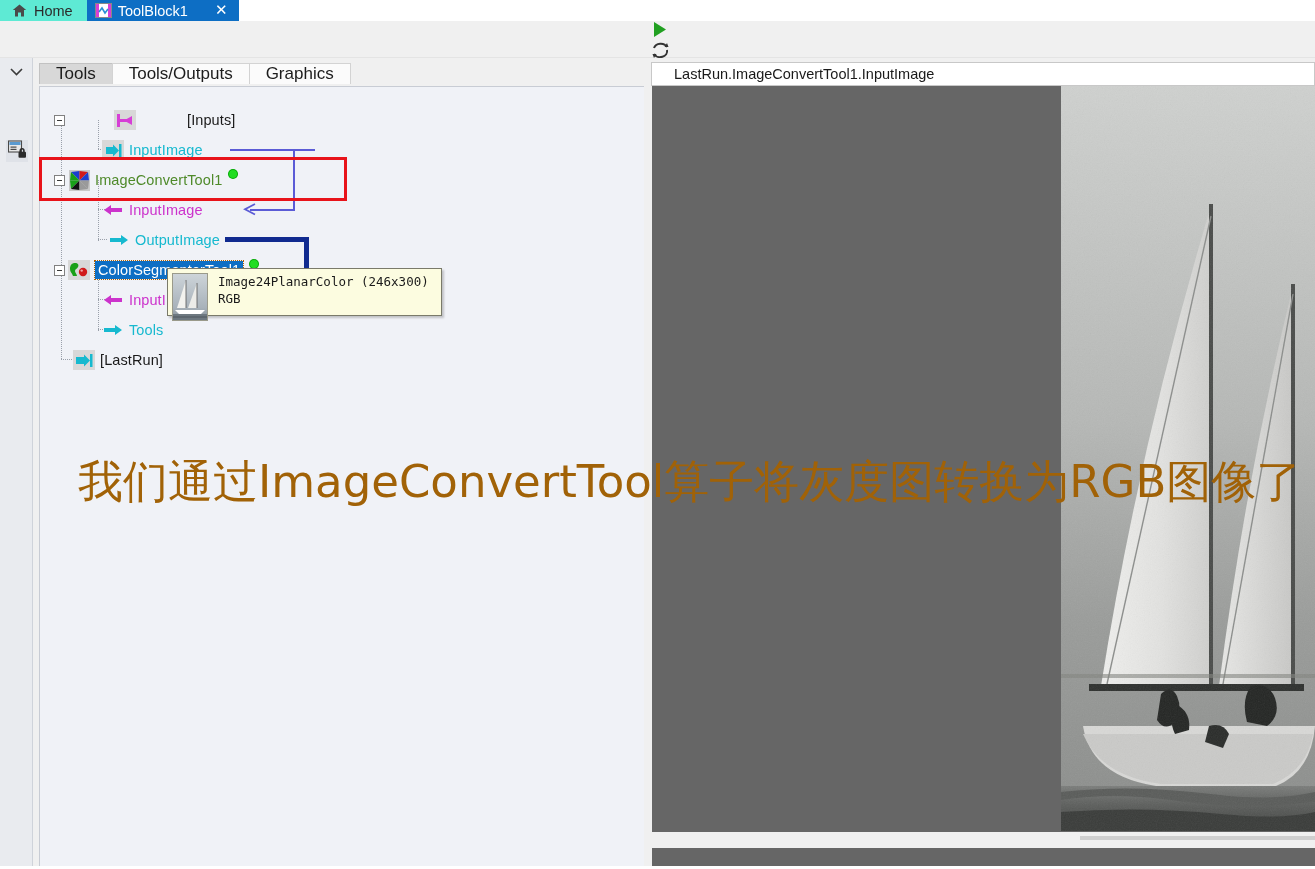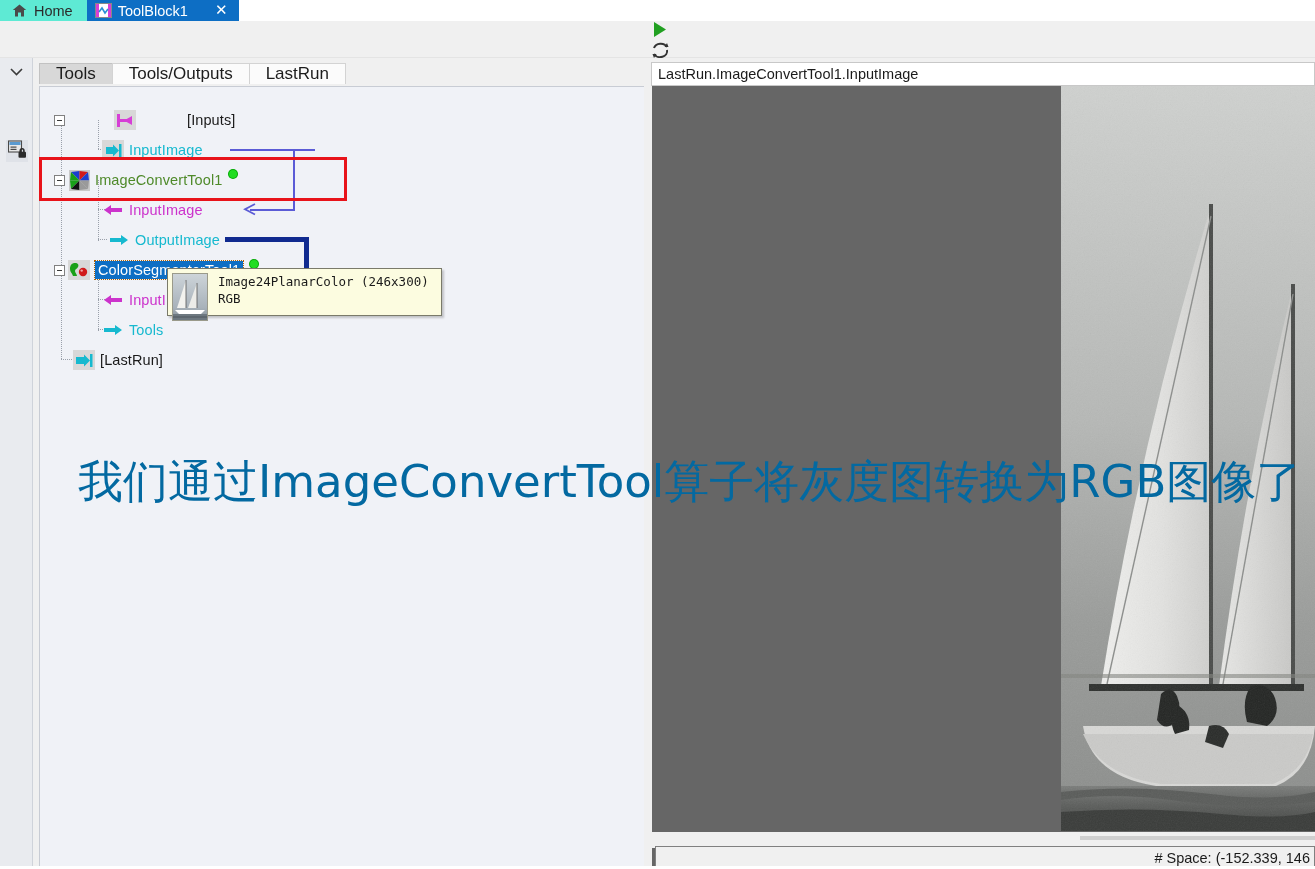--- a/index.html
+++ b/index.html
@@ -193,21 +193,21 @@
     position: absolute;
     border: 3px solid #e8131a;
     pointer-events: none;
   }
 
   
   .cn-note {
     position: absolute;
     left: 78px; top: 452px;
     font-size: 45px;
-    color: #0369a1;
+    color: #a16207;
     white-space: nowrap;
     font-family: "DejaVu Sans", "Liberation Sans", sans-serif;
     font-weight: 400;
     z-index: 40;
   }
 
   
   .tooltip {
     position: absolute;
     left: 167px; top: 268px;
@@ -239,21 +239,21 @@
     position: absolute; left: 649px; top: 62px;
     width: 666px; height: 770px;
     background: #f0f0f0;
   }
   .imgheader {
     position: absolute; left: 2px; top: 0;
     width: 664px; height: 24px;
     background: #ffffff;
     border: 1px solid #c8c8c8;
     display: flex; align-items: center;
-    padding-left: 6px;
+    padding-left: 22px;
     font-size: 14.5px;
     color: #1a1a1a;
   }
   .imgcanvas {
     position: absolute; left: 3px; top: 24px;
     width: 663px; height: 785px;
     background: #666666;
     overflow: hidden;
   }
   .photo {
@@ -509,21 +509,21 @@
   </div>
 
   <div class="panel-tabs">
     <div class="ptab selected">
       <span>Tools</span>
     </div>
     <div class="ptab">
       <span>Tools/Outputs</span>
     </div>
     <div class="ptab">
-      <span>LastRun</span>
+      <span>Graphics</span>
     </div>
   </div>
 
   <div class="treepanel">
     <div class="tree">
 
       <div class="guide-v" style="left:21px; top:33px; height:240px;"></div>
       <div class="guide-v" style="left:58px; top:33px; height:30px;"></div>
       <div class="guide-h" style="left:58px; top:62px; width:10px;"></div>
       <div class="guide-v" style="left:58px; top:93px; height:62px;"></div>
@@ -744,21 +744,18 @@
 
           <rect width="254" height="745" filter="url(#grain)" fill="#ffffff" opacity="0.45"></rect>
         </svg>
       </div>
     </div>
   </div>
 
   <div class="panel-gap"></div>
   <div class="scrollhint"></div>
 
-  <div class="statusbox">
-    <span># Space: (-152.339, 146</span>
-  </div>
 
   <div class="bottom-strip"></div>
 
   <div class="cn-note">我们通过ImageConvertTool算子将灰度图转换为RGB图像了</div>
 
 </div>
 
 </body></html>

